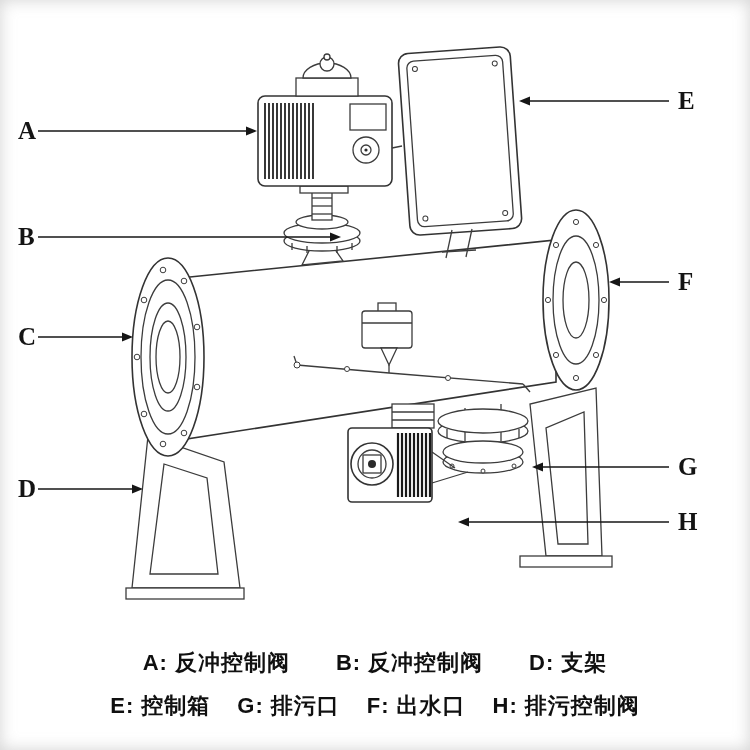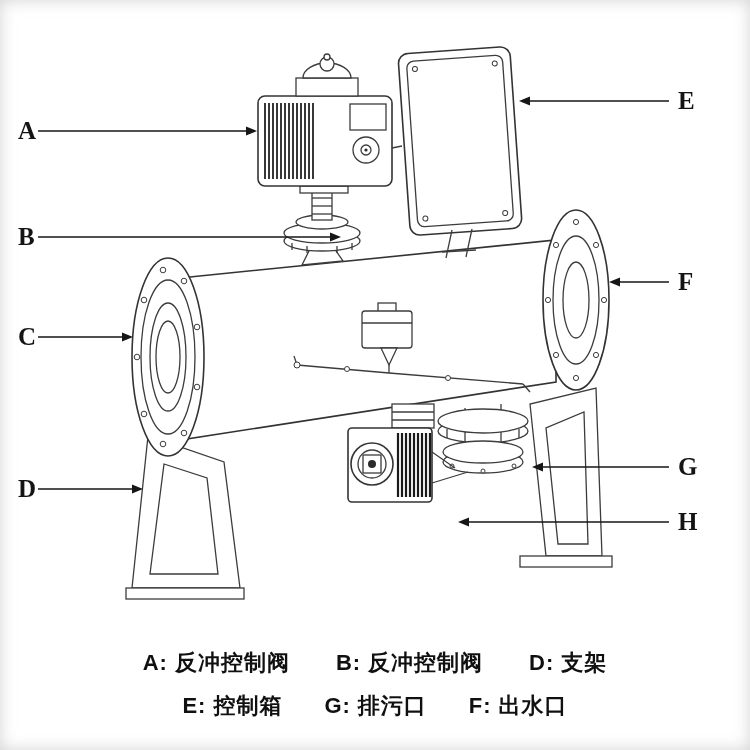--- a/index.html
+++ b/index.html
@@ -20,21 +20,21 @@
   .arrow{fill:#161616;stroke:none;}
   .callout-letter{
     font-family:"Liberation Serif","DejaVu Serif",serif;
     font-size:25px;font-weight:bold;fill:#141414;
   }
   .legend{
     position:absolute;left:0;right:0;top:636px;
     display:flex;flex-direction:column;align-items:center;gap:13px;padding-top:12px;
   }
   .legend-row{display:flex;gap:46px;}
-  .legend-row.second{gap:42px;}
+  .legend-row.second{gap:27px;}
   .legend-item{
     font-size:22px;font-weight:bold;color:#101010;letter-spacing:1px;white-space:nowrap;text-align:right;
   }
   .legend-key{margin-right:7px;}
 </style>
 </head>
 <body>
 
 <div class="page">
 
@@ -241,15 +241,18 @@
     <div class="legend-row second">
       <span class="legend-item">
         <span class="legend-key">E:</span><span class="legend-name">控制箱</span>
       </span>
       <span class="legend-item">
         <span class="legend-key">G:</span><span class="legend-name">排污口</span>
       </span>
       <span class="legend-item">
         <span class="legend-key">F:</span><span class="legend-name">出水口</span>
       </span>
+      <span class="legend-item">
+        <span class="legend-key">H:</span><span class="legend-name">排污控制阀</span>
+      </span>
     </div>
   </div>
 </div>
 
 </body></html>

